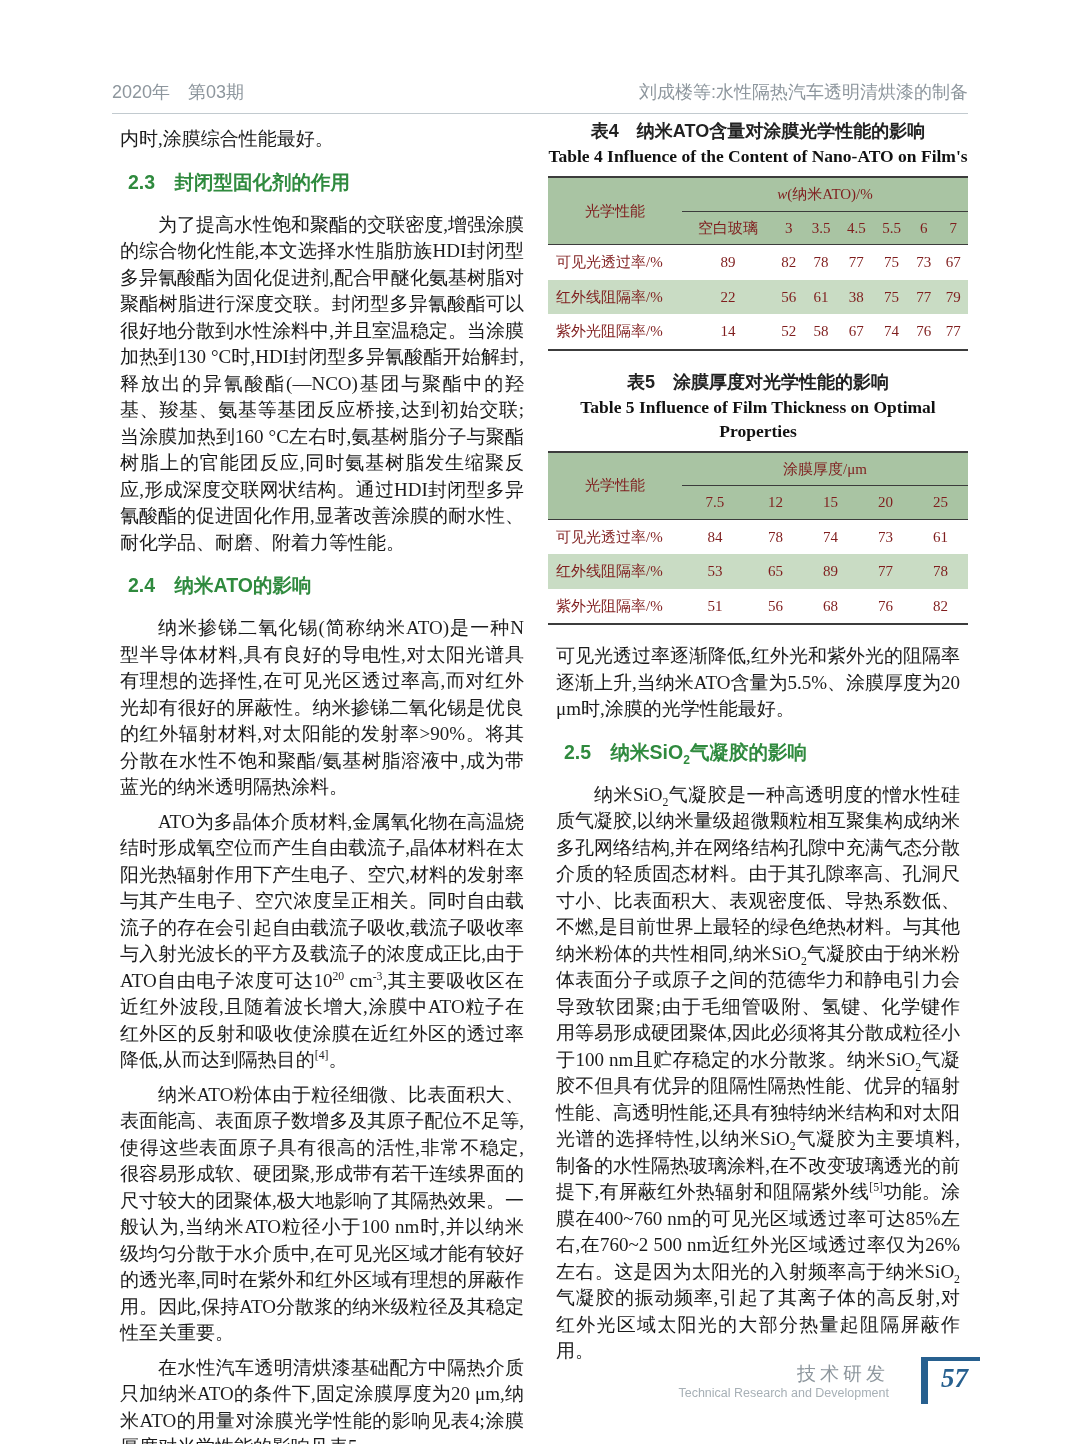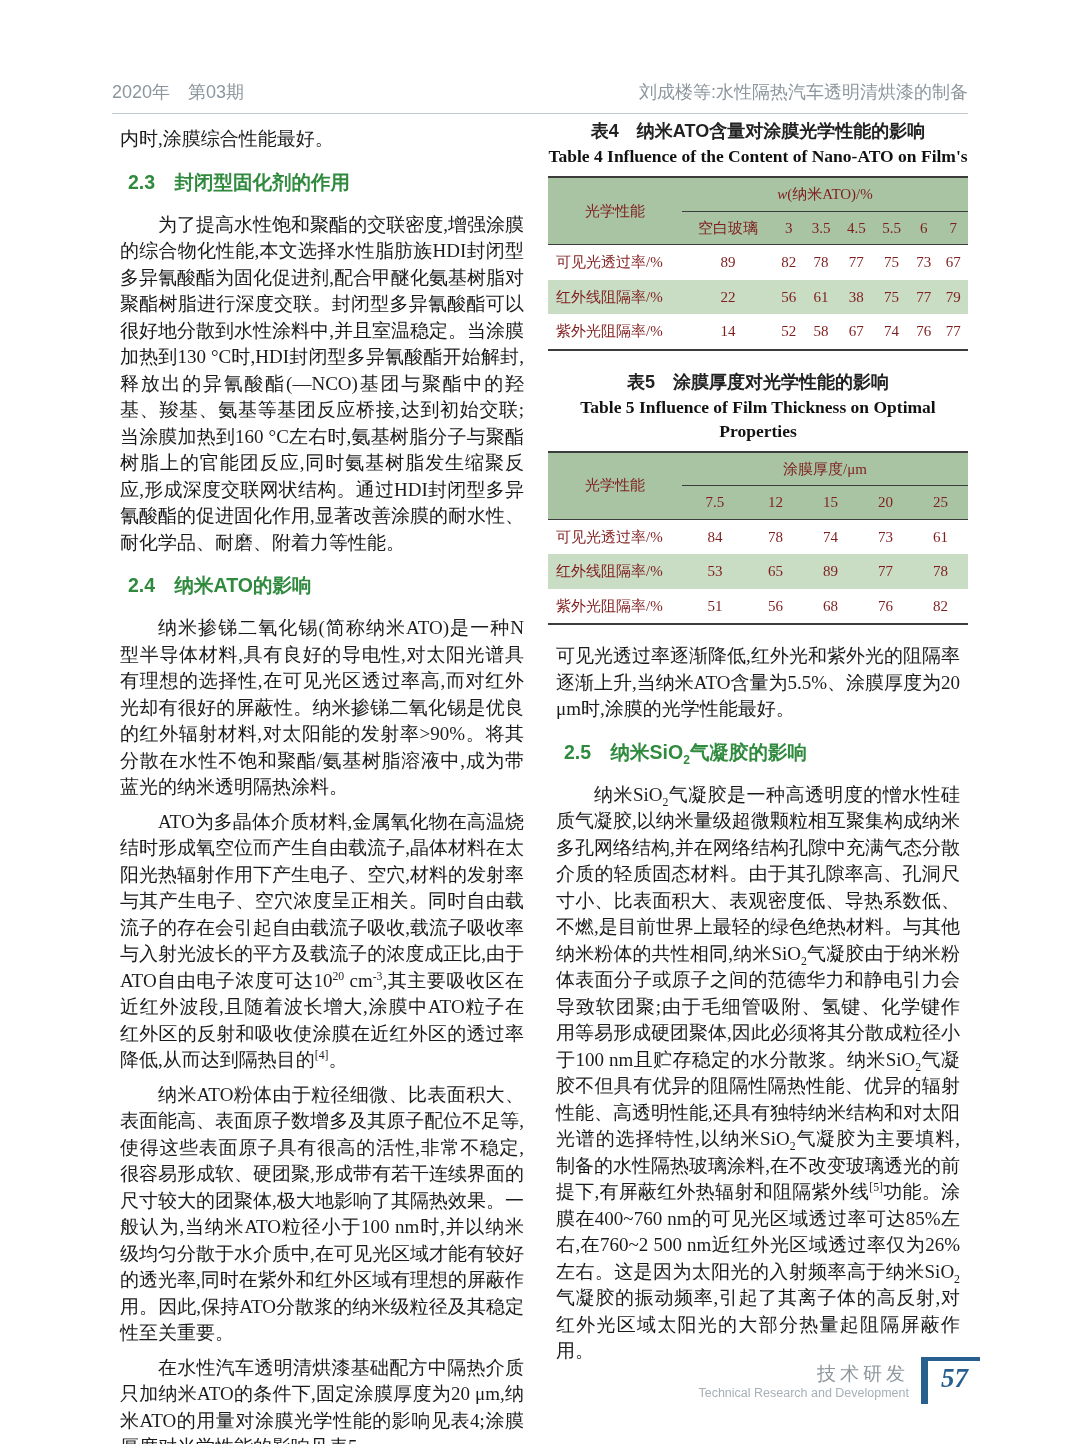--- a/index.html
+++ b/index.html
@@ -44,20 +44,21 @@
   table.data-table th.spanner{border-bottom:1px solid #3c3c3c;}
   table.data-table thead tr:last-child th{border-bottom:1px solid #3c3c3c;}
   table.data-table td{padding:4px 2px;text-align:center;}
   table.data-table td.rowlabel{text-align:left;padding-left:8px;}
   table.data-table tr.hl{background:#c9dcc4;}
   table.t4 th.wide{width:88px;}
   
   .pg-footer{
     position:absolute;right:92px;bottom:40px;display:flex;align-items:flex-start;
     font-family:"Liberation Sans","DejaVu Sans",sans-serif;
+    gap:20px;
   }
   .footer-labels{text-align:right;margin-right:12px;padding-top:6px;}
   .footer-cn{font-size:19px;letter-spacing:4px;color:#8d969d;line-height:22px;}
   .footer-en{font-size:12.5px;color:#a7b0b6;line-height:16px;}
   .page-num-box{
     border-left:7px solid #27608f;border-top:4px solid #27608f;
     padding:3px 12px 12px 13px;
   }
   .page-num{
     font-family:"Liberation Serif","DejaVu Serif",serif;font-style:italic;font-weight:bold;

